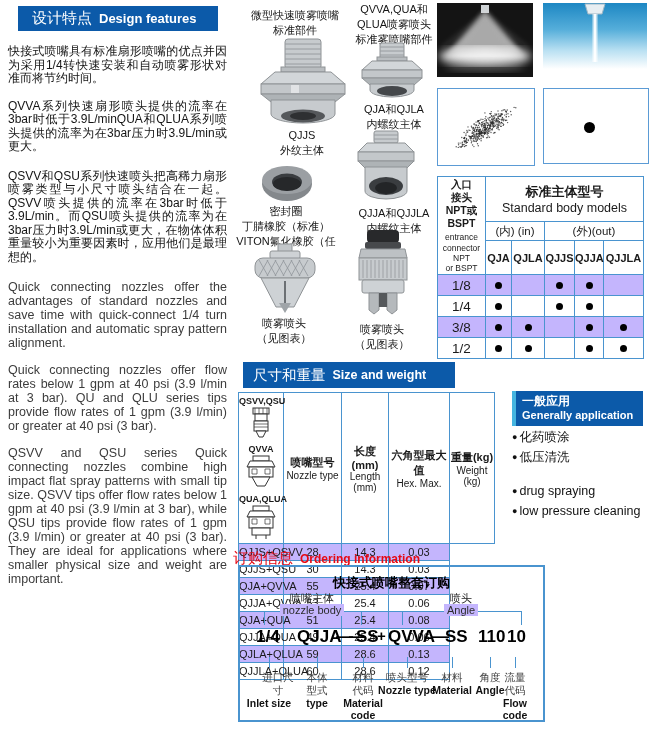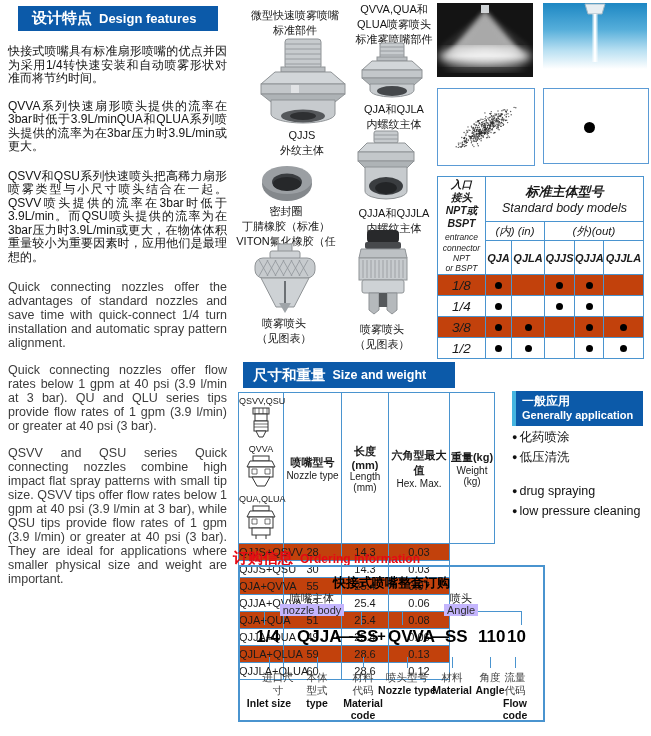--- a/index.html
+++ b/index.html
@@ -3,21 +3,21 @@
 <meta charset="utf-8">
 <style>
   html,body{margin:0;padding:0;background:#fff;}
   .page{position:relative;width:651px;height:736px;background:#fff;overflow:hidden;
         font-family:"Liberation Sans","DejaVu Sans",sans-serif;color:#1a1a1a;}
   .pre{white-space:pre-line;}
 
   
   .blue-hdr{position:absolute;background:#0c5aa9;color:#fff;display:flex;align-items:center;gap:7px;box-sizing:border-box;}
   .design-hdr{left:18px;top:6px;width:200px;height:25px;padding-left:14px;}
-  .hzh{font-size:15px;font-weight:bold;text-align:right;}
+  .hzh{font-size:15px;font-weight:normal;text-align:right;}
   .hen{font-size:13px;font-weight:bold;}
 
   
   .left-col{position:absolute;left:8px;top:45px;width:219px;}
   .left-col p{margin:0;text-align:justify;}
   .left-col .zh{font-size:12px;line-height:13.5px;color:#141414;margin-bottom:14px;}
   .left-col .zh2{margin-bottom:16px;}
   .left-col .zh3{margin-bottom:16px;}
   .left-col .en{font-size:12.5px;line-height:14px;color:#3c3c3c;margin-bottom:13px;}
 
@@ -29,47 +29,47 @@
   .photo-dark{position:absolute;left:437px;top:3px;width:96px;height:74px;background:#141414;}
   .photo-blue{position:absolute;left:543px;top:3px;width:104px;height:66px;
       background:linear-gradient(180deg,#1d87c3 0%,#55aeda 40%,#b9e0f2 72%,#ffffff 100%);}
   .scatter-box{position:absolute;left:437px;top:88px;width:96px;height:76px;border:1px solid #5b9bd5;background:#fff;}
   .dot-box{position:absolute;left:543px;top:88px;width:104px;height:74px;border:1px solid #5b9bd5;background:#fff;}
   .bigdot{position:absolute;left:40px;top:33px;width:11px;height:11px;border-radius:50%;background:#000;}
 
   
   table{border-collapse:collapse;table-layout:fixed;}
   .std{position:absolute;left:437px;top:176px;width:206px;font-size:11px;}
-  .std td{border:1px solid #4a94cf;text-align:center;vertical-align:middle;padding:0;font-style:italic;}
+  .std td{border:1px solid #4a94cf;text-align:center;vertical-align:middle;padding:0;}
   .std .corner{vertical-align:middle;}
   .czh{font-weight:bold;font-size:10.5px;line-height:1.25;}
   .cen{font-size:8.5px;line-height:1.2;margin-top:2px;}
   .std .stitle{height:44px;}
   .szh{font-weight:bold;font-size:13px;}
   .sen{font-size:12.5px;line-height:1.15;}
   .std .grp td{height:18px;font-size:11.5px;}
   .std .names td{height:33px;font-weight:bold;font-size:11px;}
   .std tbody td{height:20px;}
   .std .size-cell{font-size:13.5px;}
-  tr.shade td{background:#c2410c;}
+  tr.shade td{background:#c4b5fd;}
   .dotm{display:inline-block;width:7px;height:7px;border-radius:50%;background:#000;}
 
   
   .size-hdr{left:243px;top:362px;width:212px;height:26px;padding-left:10px;}
   .size-hdr .hzh{font-size:14.5px;}
   .size-hdr .hen{font-size:12.5px;text-align:center;}
   .sz{position:absolute;left:238px;top:392px;width:256px;font-size:11px;}
   .sz td,.sz th{border:1px solid #4a94cf;text-align:center;vertical-align:middle;padding:0;}
   .sz thead th{height:29px;font-weight:normal;}
   .tzh{font-weight:bold;font-size:11px;}
   .ten{font-size:10px;}
   .sz tbody td{height:16px;}
   .icon-col{vertical-align:top;}
   .sideg{text-align:center;padding-top:1px;}
-  .slab{font-size:9px;font-weight:normal;padding:2px 0 1px;}
+  .slab{font-size:9px;font-weight:bold;padding:2px 0 1px;}
 
   
   .app-hdr{position:absolute;left:512px;top:391px;width:131px;background:#0c5aa9;border-left:4px solid #45b5e0;
            color:#fff;padding:3px 0 3px 6px;line-height:1.25;box-sizing:border-box;}
   .a1{font-weight:bold;font-size:12px;}
   .a2{font-weight:bold;font-size:11px;}
   .app-list{position:absolute;left:512px;top:428px;font-size:12.5px;line-height:1.45;color:#111;}
   .bl{margin-bottom:2px;}
   .bdot{font-size:9px;vertical-align:1px;margin-right:2px;}
   .gap{height:14px;}

